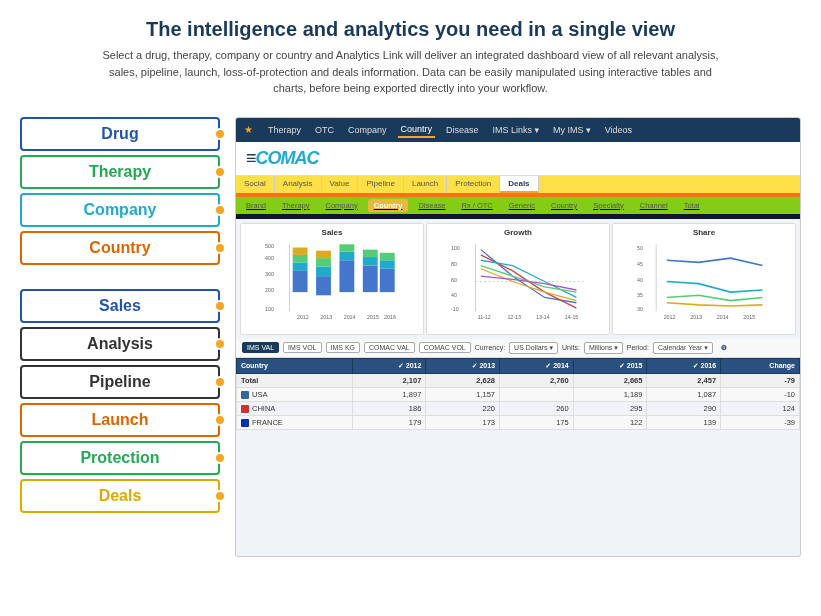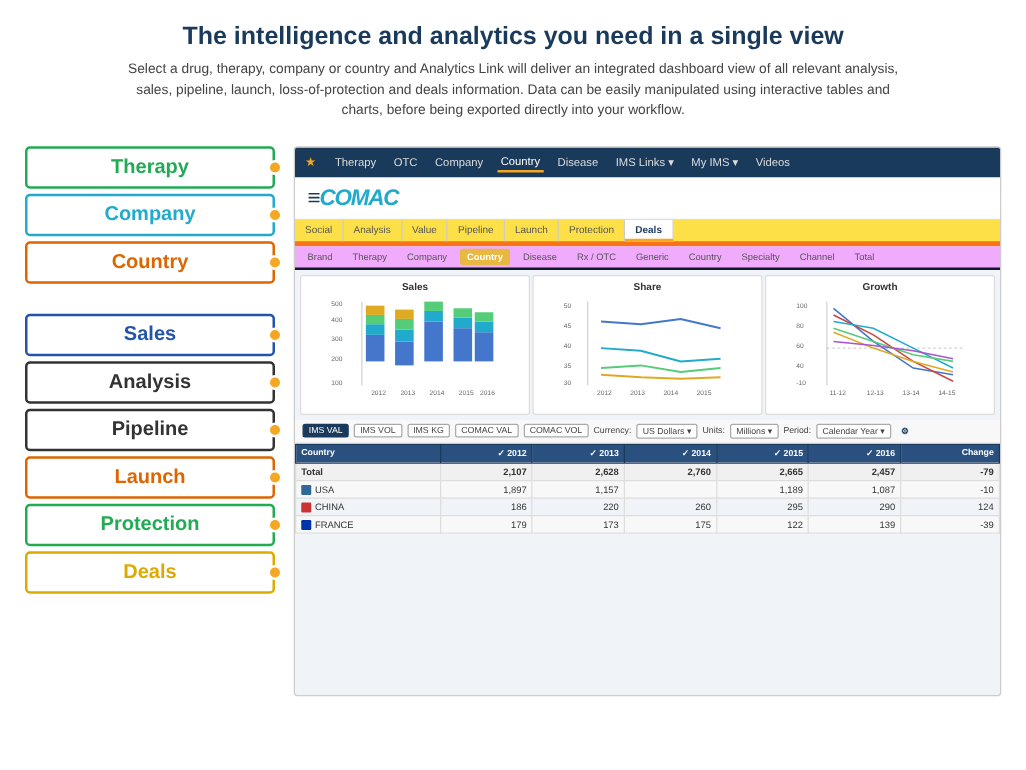--- a/index.html
+++ b/index.html
@@ -166,25 +166,26 @@
 
     .dash-tab.active {
       background: #fff;
       color: #1a3a5c;
       font-weight: bold;
       border-bottom: 2px solid #f5a623;
     }
 
     
     .dash-subtabs {
-      background: #f0abfc;
-      display: flex;
-      border-bottom: 2px solid #0f172a;
+      background: #84cc16;
+      display: flex;
+      border-bottom: 5px solid #0f172a;
       padding: 2px 4px;
       gap: 4px;
+      text-decoration: underline;
     }
 
     .dash-subtab {
       font-size: 7.5px;
       padding: 2px 6px;
       border-radius: 2px;
       color: #555;
       cursor: pointer;
     }
 
@@ -308,20 +309,24 @@
 <div class="page">
   <div class="header">
     <div class="main-title">The intelligence and analytics you need in a single view</div>
     <div class="subtitle">Select a drug, therapy, company or country and Analytics Link will deliver an integrated dashboard view of all relevant analysis, sales, pipeline, launch, loss-of-protection and deals information. Data can be easily manipulated using interactive tables and charts, before being exported directly into your workflow.</div>
   </div>
 
   <div class="content-area">
 
     <div class="labels-col">
 
+      <div class="label-box label-drug">
+        <span>Drug</span>
+        <div class="connector"></div>
+      </div>
       <div class="label-box label-therapy">
         <span>Therapy</span>
         <div class="connector"></div>
       </div>
       <div class="label-box label-company">
         <span>Company</span>
         <div class="connector"></div>
       </div>
       <div class="label-box label-country">
         <span>Country</span>
@@ -433,44 +438,20 @@
             <rect x="72" y="12" width="14" height="8" fill="#22aacc"></rect>
             <rect x="72" y="5" width="14" height="7" fill="#55cc77"></rect>
 
             <rect x="94" y="25" width="14" height="25" fill="#4477cc"></rect>
             <rect x="94" y="17" width="14" height="8" fill="#22aacc"></rect>
             <rect x="94" y="10" width="14" height="7" fill="#55cc77"></rect>
 
             <rect x="110" y="28" width="14" height="22" fill="#4477cc"></rect>
             <rect x="110" y="20" width="14" height="8" fill="#22aacc"></rect>
             <rect x="110" y="13" width="14" height="7" fill="#55cc77"></rect>
-          </svg>
-        </div>
-
-        <div class="chart-box">
-          <div class="chart-title">Share</div>
-          <svg class="chart-svg" viewBox="0 0 130 80">
-            <line x1="20" y1="5" x2="20" y2="68" stroke="#aaa" stroke-width="0.5"></line>
-            <text x="2" y="10" font-size="5" fill="#666">50</text>
-            <text x="2" y="25" font-size="5" fill="#666">45</text>
-            <text x="2" y="40" font-size="5" fill="#666">40</text>
-            <text x="2" y="55" font-size="5" fill="#666">35</text>
-            <text x="2" y="68" font-size="5" fill="#666">30</text>
-            <text x="27" y="75" font-size="5" fill="#666">2012</text>
-            <text x="52" y="75" font-size="5" fill="#666">2013</text>
-            <text x="77" y="75" font-size="5" fill="#666">2014</text>
-            <text x="102" y="75" font-size="5" fill="#666">2015</text>
-
-            <polyline points="30,20 60,22 90,18 120,25" fill="none" stroke="#4477cc" stroke-width="1.5"></polyline>
-
-            <polyline points="30,40 60,42 90,50 120,48" fill="none" stroke="#22aacc" stroke-width="1.5"></polyline>
-
-            <polyline points="30,55 60,53 90,58 120,55" fill="none" stroke="#55cc77" stroke-width="1.5"></polyline>
-
-            <polyline points="30,60 60,62 90,63 120,62" fill="none" stroke="#ddaa22" stroke-width="1.5"></polyline>
           </svg>
         </div>
 
         <div class="chart-box">
           <div class="chart-title">Growth</div>
           <svg class="chart-svg" viewBox="0 0 130 80">
             <line x1="25" y1="5" x2="25" y2="68" stroke="#aaa" stroke-width="0.5"></line>
             <line x1="25" y1="40" x2="128" y2="40" stroke="#aaa" stroke-width="0.5" stroke-dasharray="2,2"></line>
             <text x="2" y="10" font-size="5" fill="#666">100</text>
             <text x="2" y="25" font-size="5" fill="#666">80</text>
@@ -481,20 +462,44 @@
             <text x="55" y="75" font-size="5" fill="#666">12-13</text>
             <text x="82" y="75" font-size="5" fill="#666">13-14</text>
             <text x="109" y="75" font-size="5" fill="#666">14-15</text>
 
             <polyline points="30,10 60,35 90,55 120,60" fill="none" stroke="#4477cc" stroke-width="1.2"></polyline>
             <polyline points="30,15 60,30 90,50 120,65" fill="none" stroke="#cc4444" stroke-width="1.2"></polyline>
             <polyline points="30,20 60,25 90,40 120,55" fill="none" stroke="#22aacc" stroke-width="1.2"></polyline>
             <polyline points="30,25 60,35 90,45 120,50" fill="none" stroke="#55cc77" stroke-width="1.2"></polyline>
             <polyline points="30,28 60,40 90,50 120,58" fill="none" stroke="#ddaa22" stroke-width="1.2"></polyline>
             <polyline points="30,35 60,38 90,42 120,48" fill="none" stroke="#aa55cc" stroke-width="1.2"></polyline>
+          </svg>
+        </div>
+
+        <div class="chart-box">
+          <div class="chart-title">Share</div>
+          <svg class="chart-svg" viewBox="0 0 130 80">
+            <line x1="20" y1="5" x2="20" y2="68" stroke="#aaa" stroke-width="0.5"></line>
+            <text x="2" y="10" font-size="5" fill="#666">50</text>
+            <text x="2" y="25" font-size="5" fill="#666">45</text>
+            <text x="2" y="40" font-size="5" fill="#666">40</text>
+            <text x="2" y="55" font-size="5" fill="#666">35</text>
+            <text x="2" y="68" font-size="5" fill="#666">30</text>
+            <text x="27" y="75" font-size="5" fill="#666">2012</text>
+            <text x="52" y="75" font-size="5" fill="#666">2013</text>
+            <text x="77" y="75" font-size="5" fill="#666">2014</text>
+            <text x="102" y="75" font-size="5" fill="#666">2015</text>
+
+            <polyline points="30,20 60,22 90,18 120,25" fill="none" stroke="#4477cc" stroke-width="1.5"></polyline>
+
+            <polyline points="30,40 60,42 90,50 120,48" fill="none" stroke="#22aacc" stroke-width="1.5"></polyline>
+
+            <polyline points="30,55 60,53 90,58 120,55" fill="none" stroke="#55cc77" stroke-width="1.5"></polyline>
+
+            <polyline points="30,60 60,62 90,63 120,62" fill="none" stroke="#ddaa22" stroke-width="1.5"></polyline>
           </svg>
         </div>
       </div>
 
       <div class="controls-row">
         <span class="ctrl-btn active">IMS VAL</span>
         <span class="ctrl-btn">IMS VOL</span>
         <span class="ctrl-btn">IMS KG</span>
         <span class="ctrl-btn">COMAC VAL</span>
         <span class="ctrl-btn">COMAC VOL</span>

